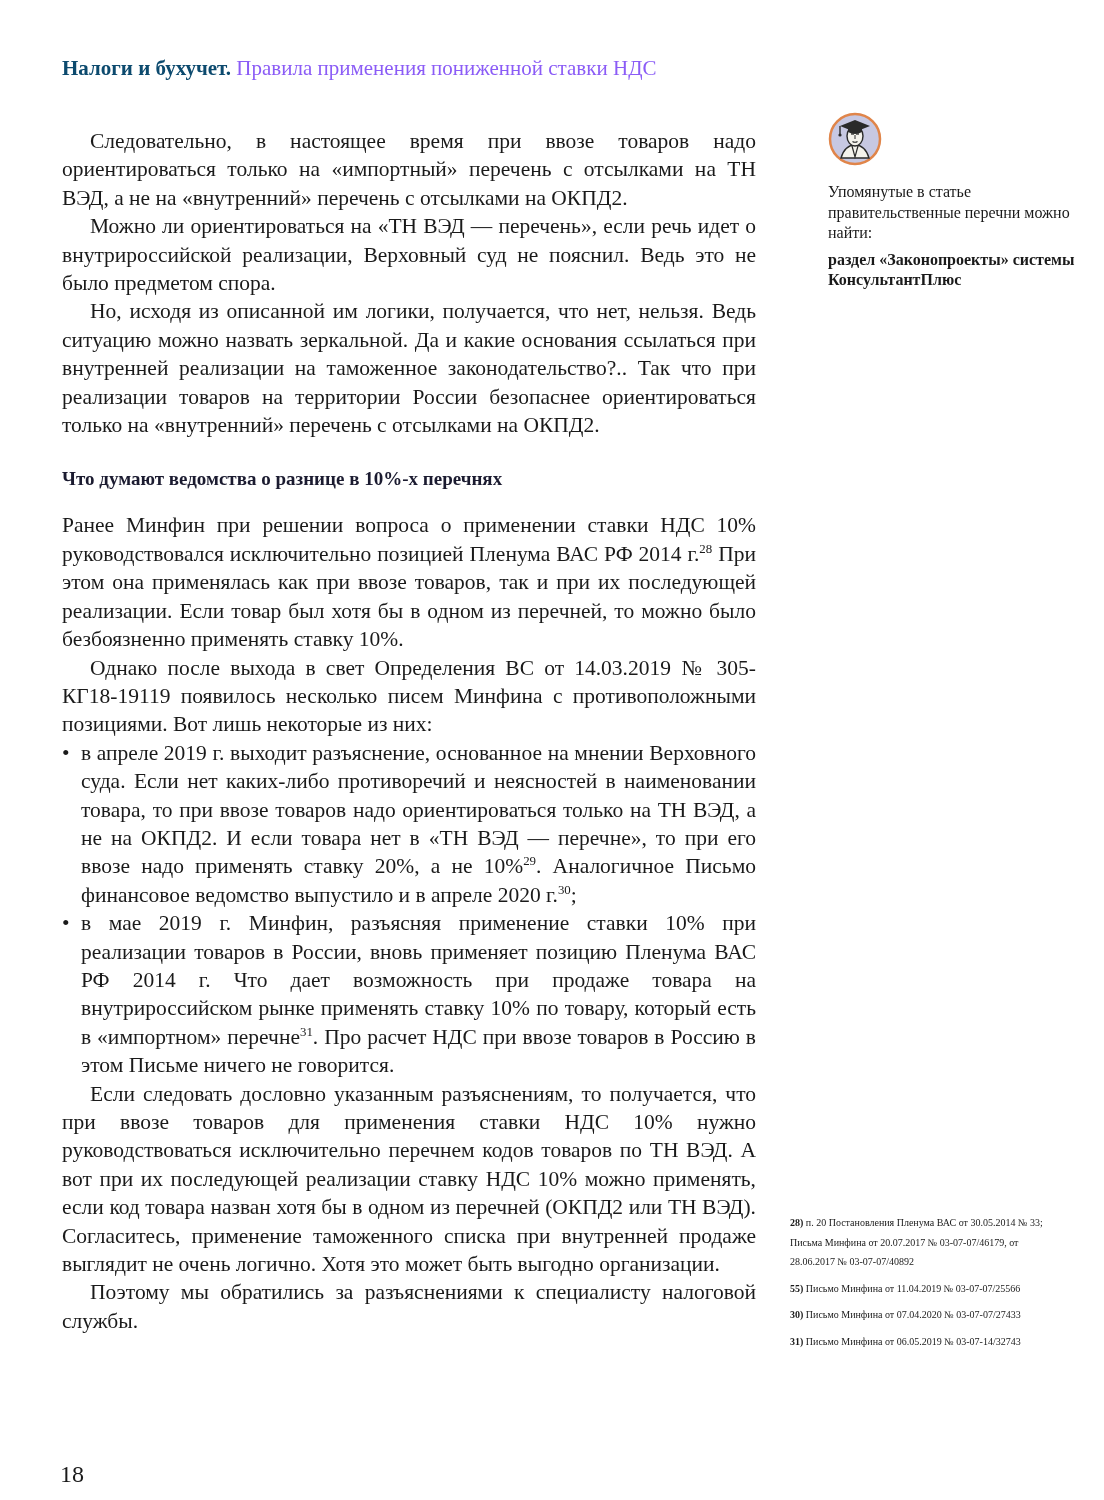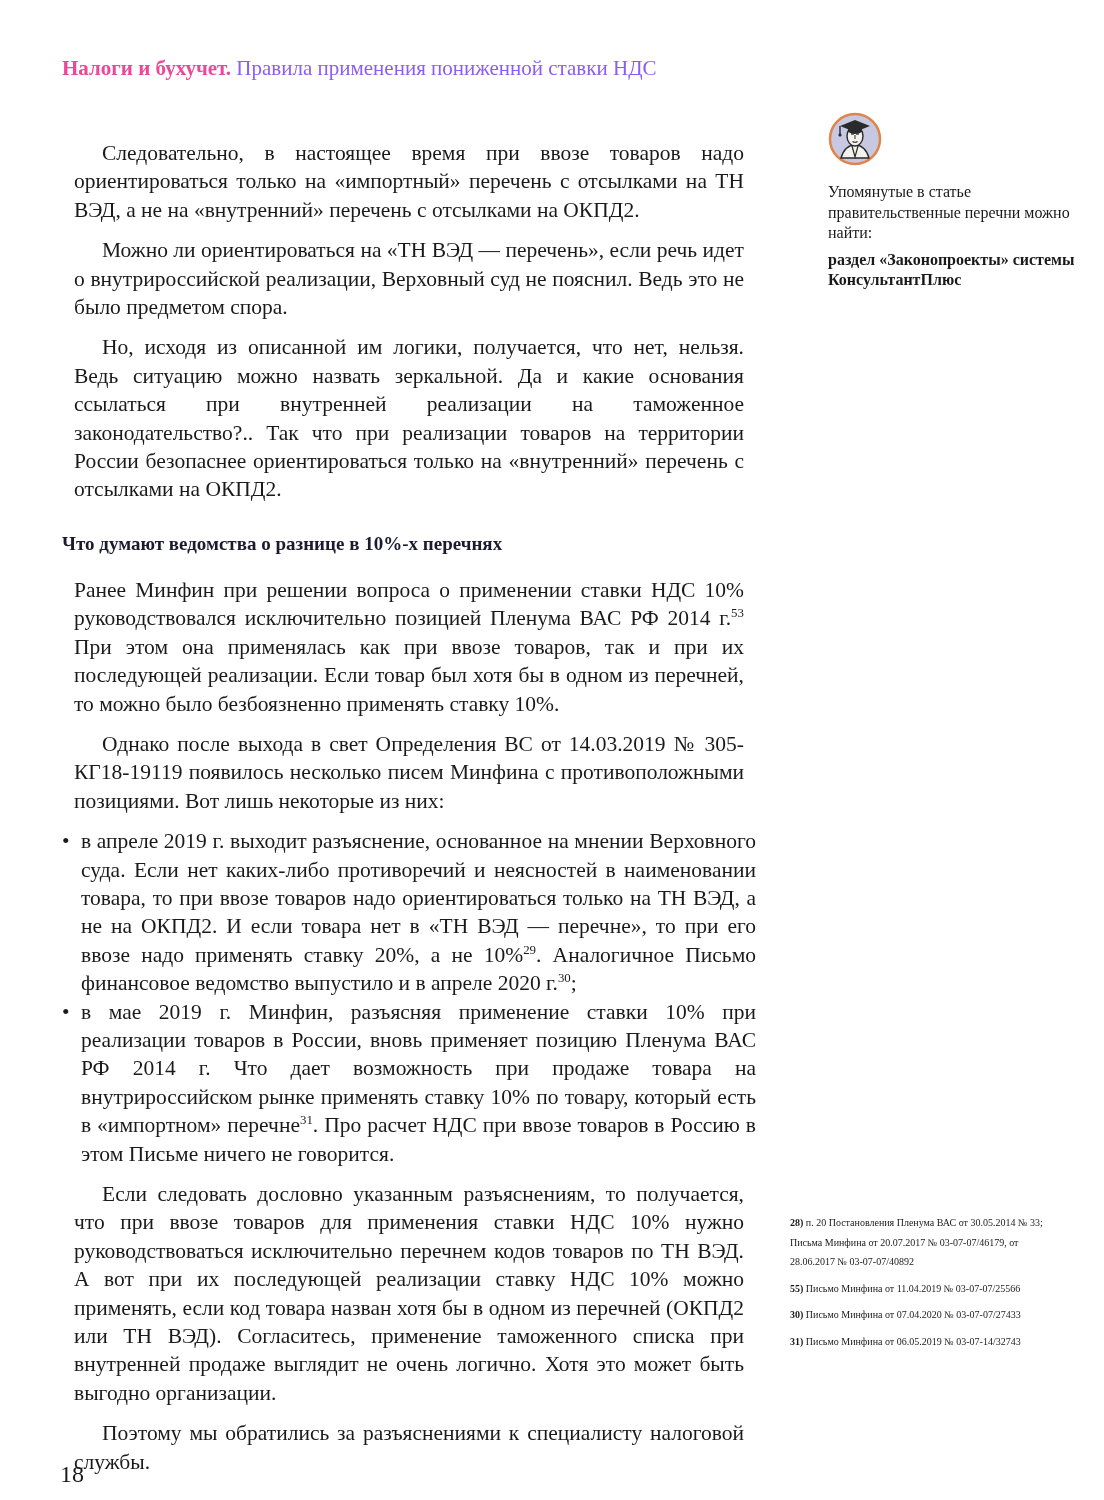--- a/index.html
+++ b/index.html
@@ -11,30 +11,30 @@
     position:relative;
     overflow:hidden;
   }
   .page{position:absolute;inset:0;}
 
   
   .pg-header{
     position:absolute;left:62px;top:55px;width:760px;
     font-size:21px;line-height:26px;
   }
-  .brand{font-weight:bold;color:#ec4899;}
+  .brand{font-weight:bold;color:#0c4a6e;}
   .rubric{color:#8b5cf6;}
 
   
   .article{
     position:absolute;left:62px;top:127px;width:694px;
     font-size:21.5px;line-height:28.4px;
     text-align:justify;
   }
-  .article p{margin:12px;}
+  .article p{margin:0;}
   .article p.indent{text-indent:28px;}
   .article h2{
     font-size:19px;line-height:30px;
     color:#1b1b30;
     margin:25px 0 17px 0;
     text-align:left;
     font-weight:bold;
   }
   .article ul{margin:0;padding:0;list-style:none;}
   .article li{position:relative;padding-left:19px;margin:0;}
@@ -77,21 +77,21 @@
     <span class="rubric">Правила применения пониженной ставки НДС</span>
   </header>
 
   <main class="article">
     <p class="indent">Следовательно, в настоящее время при ввозе товаров надо ориентироваться только на «импортный» перечень с отсылками на ТН ВЭД, а не на «внутренний» перечень с отсылками на ОКПД2.</p>
     <p class="indent">Можно ли ориентироваться на «ТН ВЭД — перечень», если речь идет о внутрироссийской реализации, Верховный суд не пояснил. Ведь это не было предметом спора.</p>
     <p class="indent">Но, исходя из описанной им логики, получается, что нет, нельзя. Ведь ситуацию можно назвать зеркальной. Да и какие основания ссылаться при внутренней реализации на таможенное законодательство?.. Так что при реализации товаров на территории России безопаснее ориентироваться только на «внутренний» перечень с отсылками на ОКПД2.</p>
 
     <h2>Что думают ведомства о разнице в 10%-х перечнях</h2>
 
-    <p><span>Ранее Минфин при решении вопроса о применении ставки НДС 10% руководствовался исключительно позицией Пленума ВАС РФ 2014 г.</span><sup>53</sup><span> При этом она применялась как при ввозе товаров, так и при их последующей реализации. Если товар был хотя бы в одном из перечней, то можно было безбоязненно применять ставку 10%.</span></p>
+    <p><span>Ранее Минфин при решении вопроса о применении ставки НДС 10% руководствовался исключительно позицией Пленума ВАС РФ 2014 г.</span><sup>28</sup><span> При этом она применялась как при ввозе товаров, так и при их последующей реализации. Если товар был хотя бы в одном из перечней, то можно было безбоязненно применять ставку 10%.</span></p>
 
     <p class="indent">Однако после выхода в свет Определения ВС от 14.03.2019 № 305-КГ18-19119 появилось несколько писем Минфина с противоположными позициями. Вот лишь некоторые из них:</p>
 
     <ul>
       <li><span>в апреле 2019 г. выходит разъяснение, основанное на мнении Верховного суда. Если нет каких-либо противоречий и неясностей в наименовании товара, то при ввозе товаров надо ориентироваться только на ТН ВЭД, а не на ОКПД2. И если товара нет в «ТН ВЭД — перечне», то при его ввозе надо применять ставку 20%, а не 10%</span><sup>29</sup><span>. Аналогичное Письмо финансовое ведомство выпустило и в апреле 2020 г.</span><sup>30</sup><span>;</span></li>
       <li><span>в мае 2019 г. Минфин, разъясняя применение ставки 10% при реализации товаров в России, вновь применяет позицию Пленума ВАС РФ 2014 г. Что дает возможность при продаже товара на внутрироссийском рынке применять ставку 10% по товару, который есть в «импортном» перечне</span><sup>31</sup><span>. Про расчет НДС при ввозе товаров в Россию в этом Письме ничего не говорится.</span></li>
     </ul>
 
     <p class="indent">Если следовать дословно указанным разъяснениям, то получается, что при ввозе товаров для применения ставки НДС 10% нужно руководствоваться исключительно перечнем кодов товаров по ТН ВЭД. А вот при их последующей реализации ставку НДС 10% можно применять, если код товара назван хотя бы в одном из перечней (ОКПД2 или ТН ВЭД). Согласитесь, применение таможенного списка при внутренней продаже выглядит не очень логично. Хотя это может быть выгодно организации.</p>
     <p class="indent">Поэтому мы обратились за разъяснениями к специалисту налоговой службы.</p>

